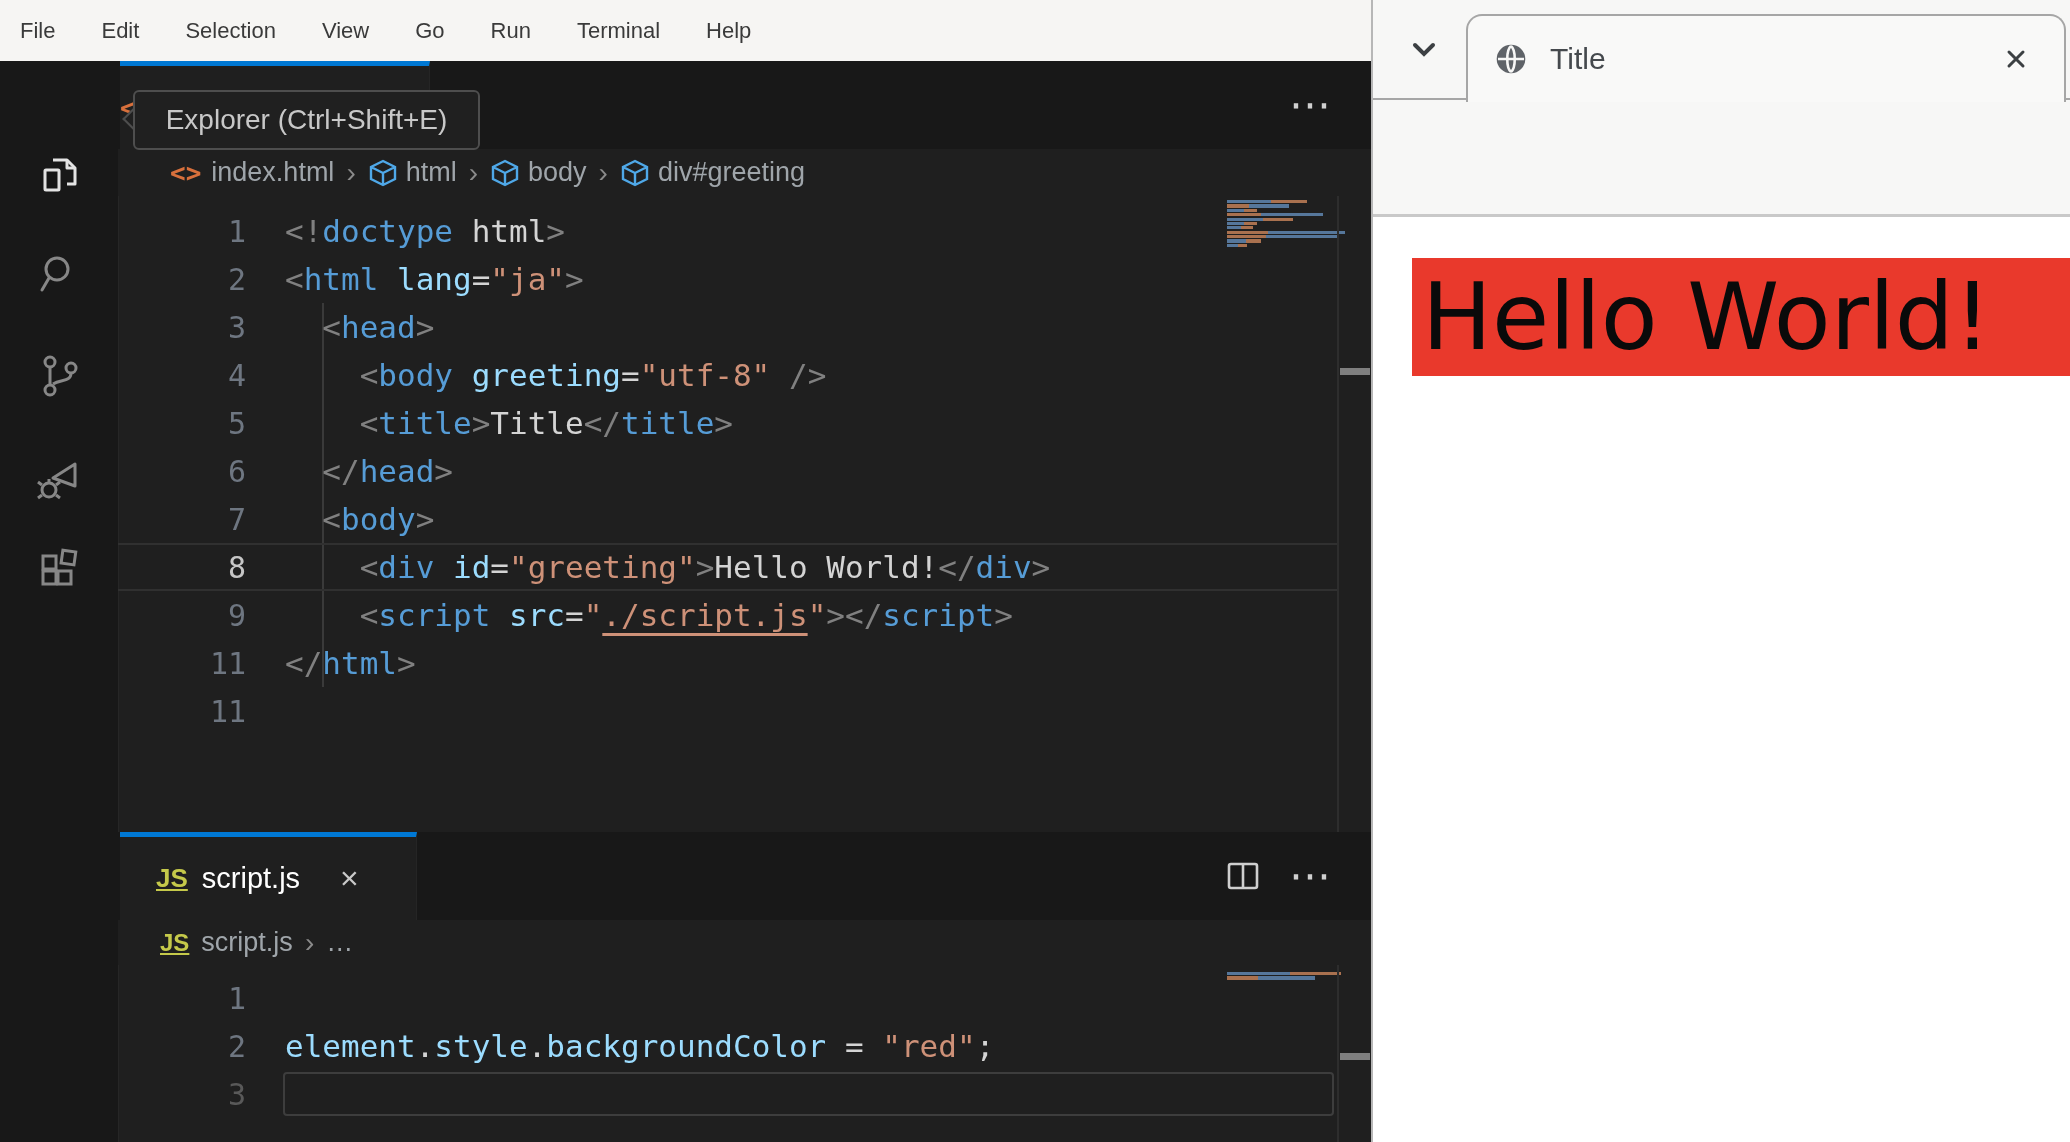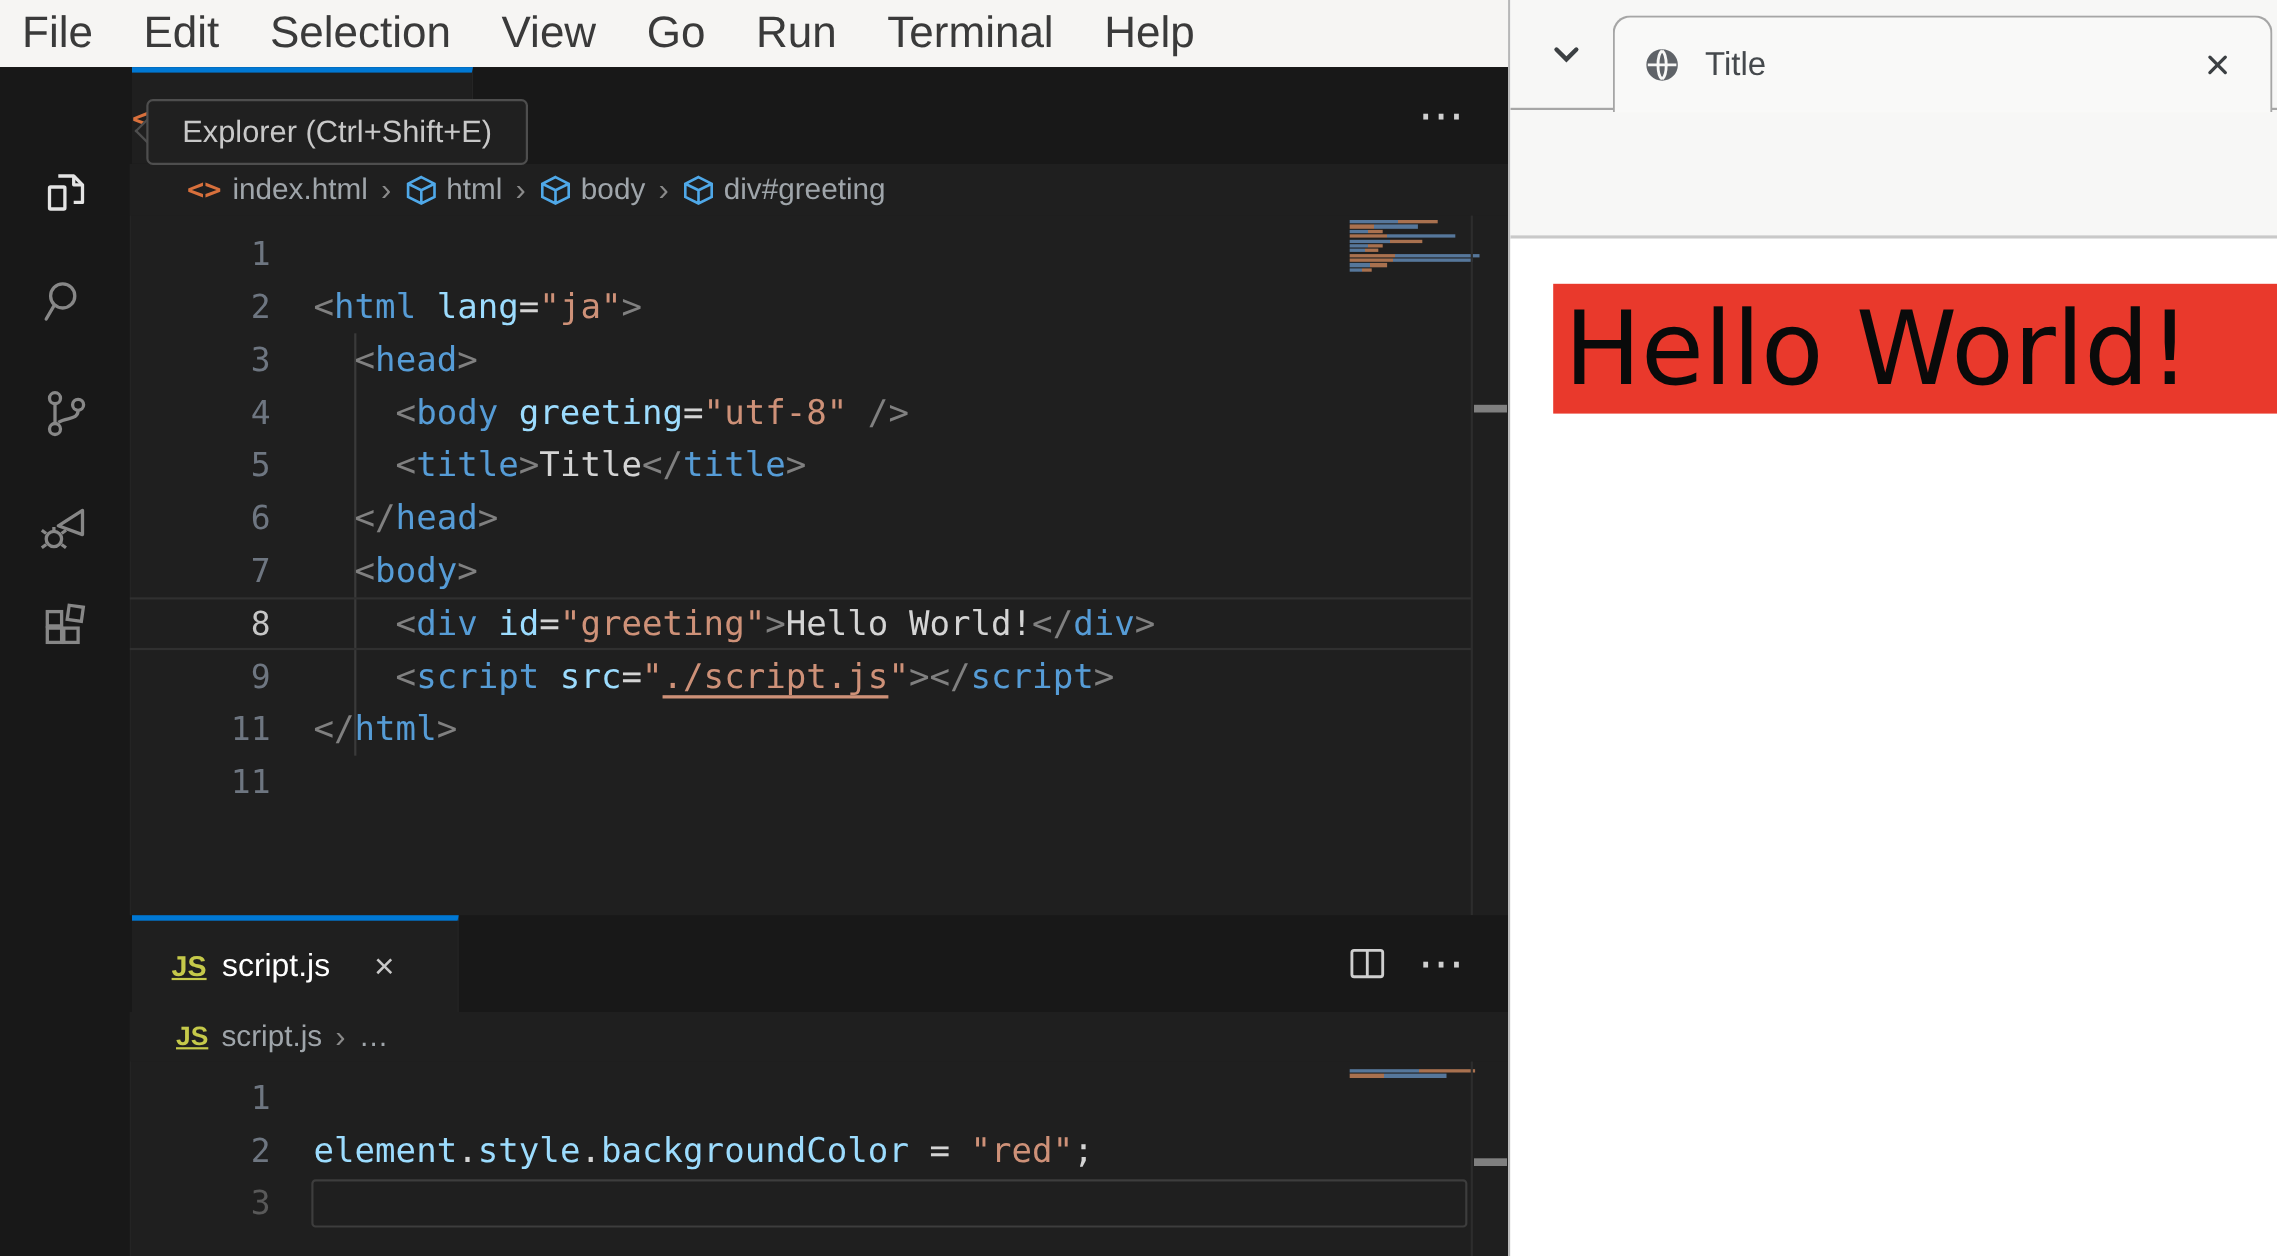--- a/index.html
+++ b/index.html
@@ -2,21 +2,21 @@
 <html><head>
 <meta charset="utf-8">
 <style>
   html,body{margin:0;padding:0;background:#000;}
   #stage{position:relative;width:2070px;height:1142px;overflow:hidden;
          font-family:"Liberation Sans",sans-serif;background:#1f1f1f;}
   
   .vscode{position:absolute;left:0;top:0;width:1371px;height:1142px;background:#1f1f1f;overflow:hidden;}
   .menubar{position:absolute;left:0;top:0;width:1371px;height:61px;background:#f6f5f3;
            display:flex;align-items:center;padding-left:20px;box-sizing:border-box;}
-  .menubar span{font-size:40px;color:#3a3a3a;padding:0 23px;}
+  .menubar span{font-size:22px;color:#3a3a3a;padding:0 23px;}
   .menubar span:first-child{padding-left:0;}
   .activitybar{position:absolute;left:0;top:61px;width:118px;height:1081px;background:#181818;border-right:1px solid #262626;}
   .act-icon{position:absolute;left:35px;width:48px;height:48px;color:#878787;}
   .act-icon.active{color:#e4e4e4;}
   .act-icon svg{width:48px;height:48px;display:block;}
   
   .tabbar{position:absolute;left:118px;width:1253px;height:88px;background:#181818;}
   .tabbar.top{top:61px;} .tabbar.bottom{top:832px;}
   .tab{position:absolute;left:2px;top:0;height:88px;background:#1f1f1f;border-top:5px solid #0078d4;
        box-sizing:border-box;display:flex;align-items:center;border-right:1px solid #252525;}
@@ -176,20 +176,21 @@
       <svg class="cube" viewBox="0 0 30 30" fill="none" stroke="currentColor" stroke-width="2.4">
           <path d="M15 3 27 9v12l-12 6L3 21V9z M3 9l12 6 12-6 M15 15v12"></path>
         </svg>
       <span>div#greeting</span>
     </div>
 
     <div class="codearea" id="code-html">
       <div class="indent-guide"></div>
     <div class="code-line">
           <span class="gutter">1</span>
+          <span class="ctext"><span class="tk-p">&lt;!</span><span class="tk-k">doctype</span><span class="tk-t"> html</span><span class="tk-p">&gt;</span></span>
         </div>
         <div class="code-line">
           <span class="gutter">2</span>
           <span class="ctext"><span class="tk-p">&lt;</span><span class="tk-k">html</span><span class="tk-a"> lang</span><span class="tk-t">=</span><span class="tk-s">"ja"</span><span class="tk-p">&gt;</span></span>
         </div>
         <div class="code-line">
           <span class="gutter">3</span>
           <span class="ctext"><span class="tk-t">  </span><span class="tk-p">&lt;</span><span class="tk-k">head</span><span class="tk-p">&gt;</span></span>
         </div>
         <div class="code-line">

